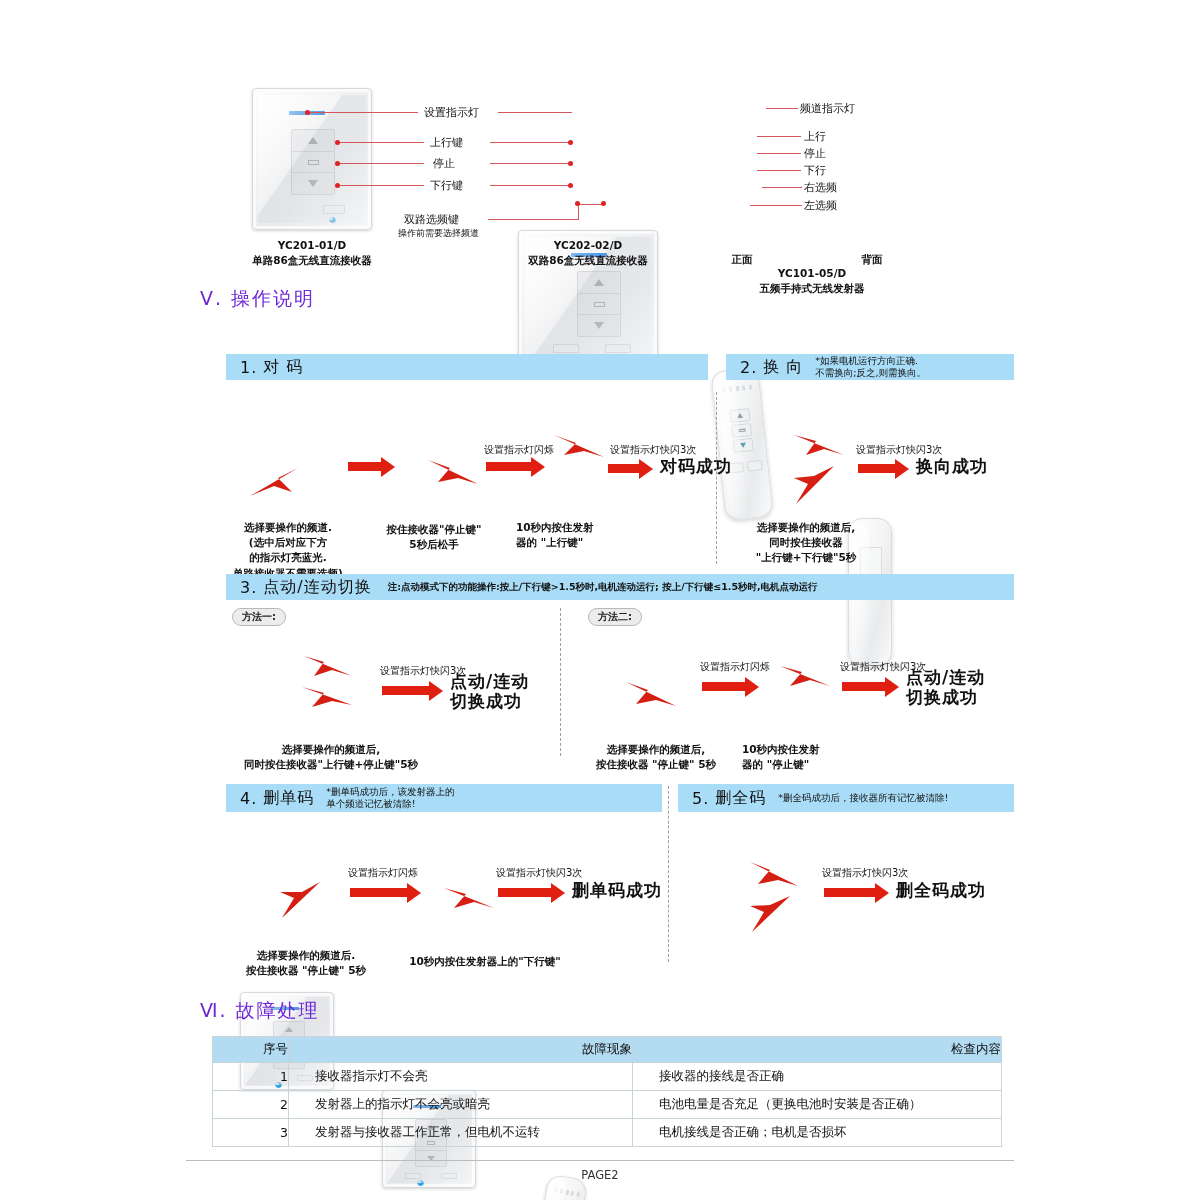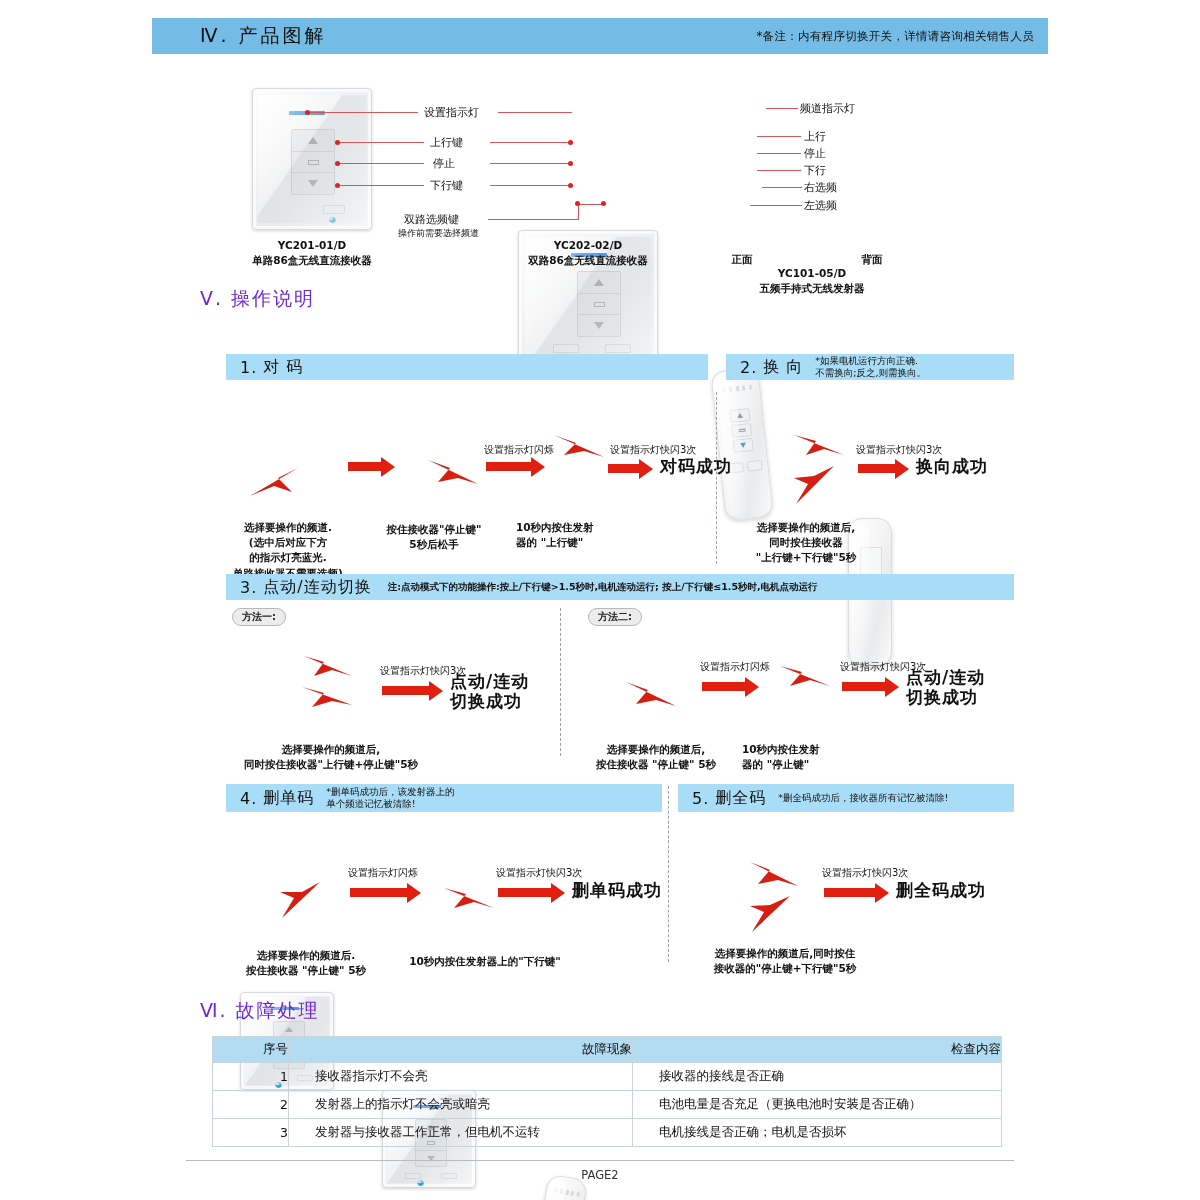--- a/index.html
+++ b/index.html
@@ -120,24 +120,20 @@
 
   
   .foot-line { position: absolute; left: 186px; top: 1160px; width: 828px; height: 1px; background: #b9bcbf; }
   .foot-txt { position: absolute; left: 0; top: 1168px; width: 1200px; text-align: center; font-size: 11.5px; color: #333; }
 </style>
 </head>
 <body>
 
 <div class="page">
 
-  <div class="top-bar">
-    <div class="top-bar-title">Ⅳ. 产品图解</div>
-    <div class="top-bar-note">*备注：内有程序切换开关，详情请咨询相关销售人员</div>
-  </div>
 
   <div class="recv" style="left:252px; top:88px; width:120px; height:142px;">
     <div class="recv-led" style="left:36px; top:22px; width:36px; height:4px;"></div>
     <div class="recv-keys" style="left:38px; top:40px; width:44px; height:66px;">
       <div class="recv-key">
           <span class="gl-up"></span>
         </div>
       <div class="recv-key">
           <span class="gl-stop"></span>
         </div>
@@ -459,22 +455,20 @@
   <div class="ptr" style="left:748px; top:854px;">
     <svg width="52" height="38" viewBox="0 0 52 38">
         <polygon points="50,32 2,8 22,16 10,30 30,26" fill="#d41f12"></polygon>
       </svg>
   </div>
   <div class="ptr" style="left:746px; top:892px;">
     <svg width="50" height="42" viewBox="0 0 50 42">
         <polygon points="44,4 6,40 18,20 4,14 24,13" fill="#d41f12"></polygon>
       </svg>
   </div>
-  <div class="cap" style="position:absolute; left:680px; top:946px; width:210px; white-space:pre-line;">选择要操作的频道后,同时按住
-接收器的"停止键+下行键"5秒</div>
 
   <div class="flash-lbl" style="left:822px; top:866px;">设置指示灯快闪3次</div>
   <div class="arrow-r" style="left:824px; top:888px; width:52px;"></div>
   <div class="result" style="left:896px; top:880px;">删全码成功</div>
 
   <div class="sec-title" style="position:absolute; left:200px; top:998px;">Ⅵ. 故障处理</div>
 
   <table class="tbl" style="left:212px; top:1036px; width:790px;">
     <thead>
       <tr>

